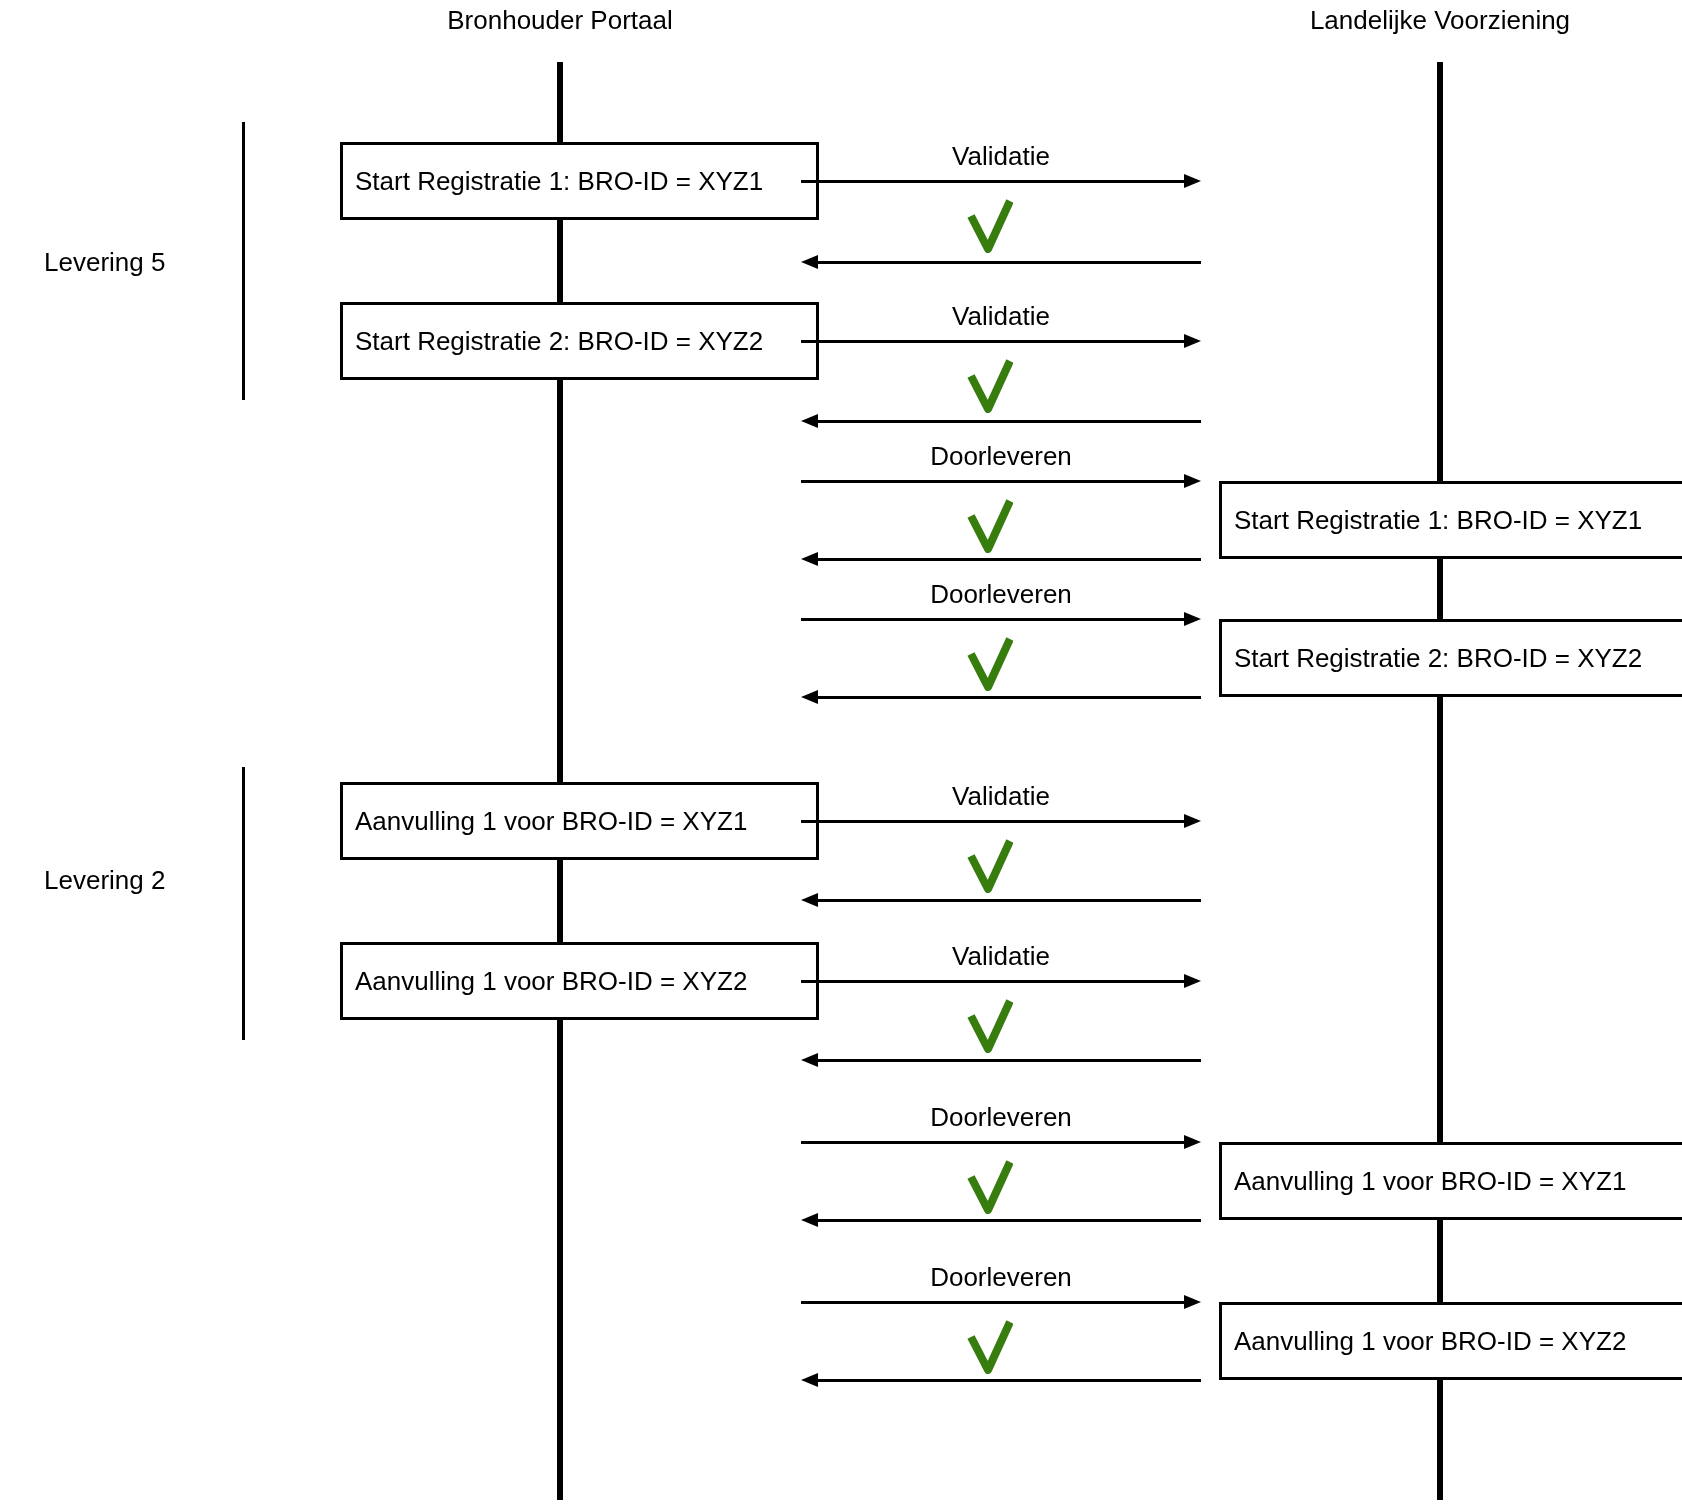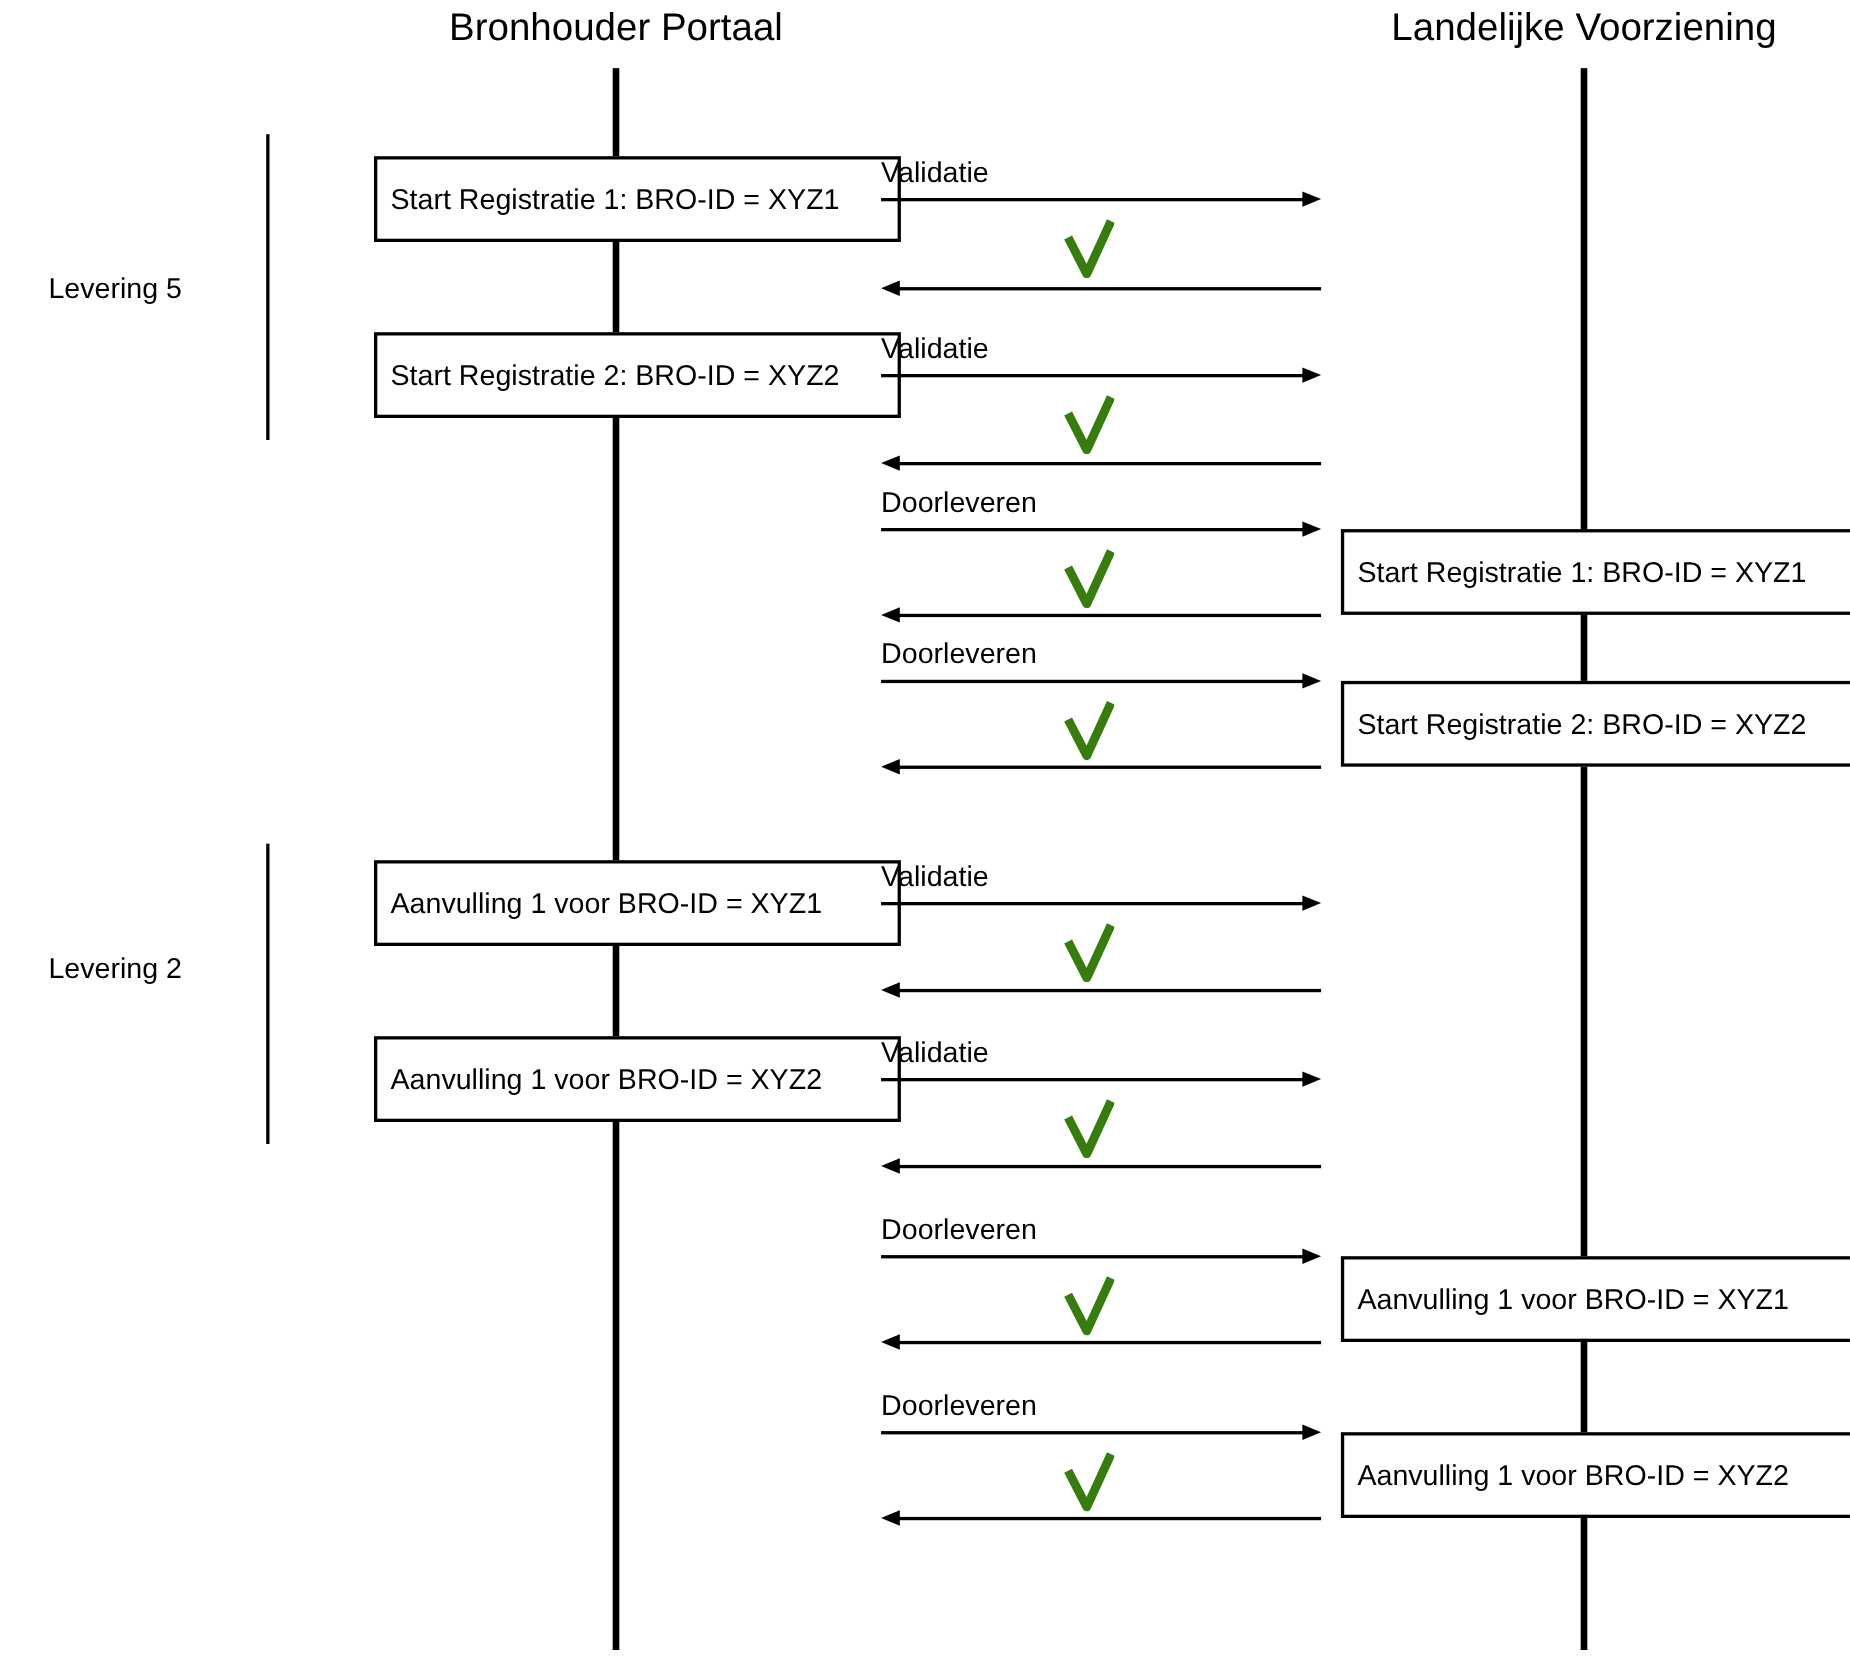--- a/index.html
+++ b/index.html
@@ -1,35 +1,35 @@
 <!DOCTYPE html>
 <html><head>
 <meta charset="utf-8">
 <style>
   html,body{margin:0;padding:0;background:#ffffff;}
   .canvas{
     position:relative;width:1682px;height:1506px;background:#ffffff;
     font-family:"Liberation Sans",sans-serif;color:#000;overflow:hidden;
   }
   .actor-title{
-    position:absolute;top:5px;width:400px;font-size:35px;text-align:center;z-index:4;
+    position:absolute;top:5px;width:400px;font-size:26px;text-align:center;z-index:4;
   }
   .lifeline{position:absolute;top:62px;width:6px;height:1438px;background:#000;z-index:1;}
   .bracket{position:absolute;width:3px;background:#000;z-index:1;}
   .group-label{position:absolute;font-size:26px;z-index:2;white-space:nowrap;}
   .mbox{
     position:absolute;height:78px;box-sizing:border-box;background:#ffffff;
     border:3px solid #000;font-size:26px;line-height:72px;padding-left:12px;
     white-space:nowrap;overflow:hidden;z-index:2;margin-left:18px;
   }
   .mbox.left{left:322px;width:479px;}
   .mbox.right{left:1201px;width:477px;}
   .exlabel{
     position:absolute;left:801px;width:400px;height:30px;font-size:26px;
-    z-index:3;white-space:nowrap;
+    text-align:center;z-index:3;white-space:nowrap;
   }
   .arrow{position:absolute;left:801px;width:400px;height:16px;z-index:3;}
   .arrow .shaft{position:absolute;top:7px;height:3px;background:#000;}
   .arrow.fwd .shaft{left:0;right:14px;}
   .arrow.fwd .head{
     position:absolute;right:0;top:1px;width:0;height:0;
     border-top:7px solid transparent;border-bottom:7px solid transparent;
     border-left:17px solid #000;
   }
   .arrow.ret .shaft{left:14px;right:0;}

